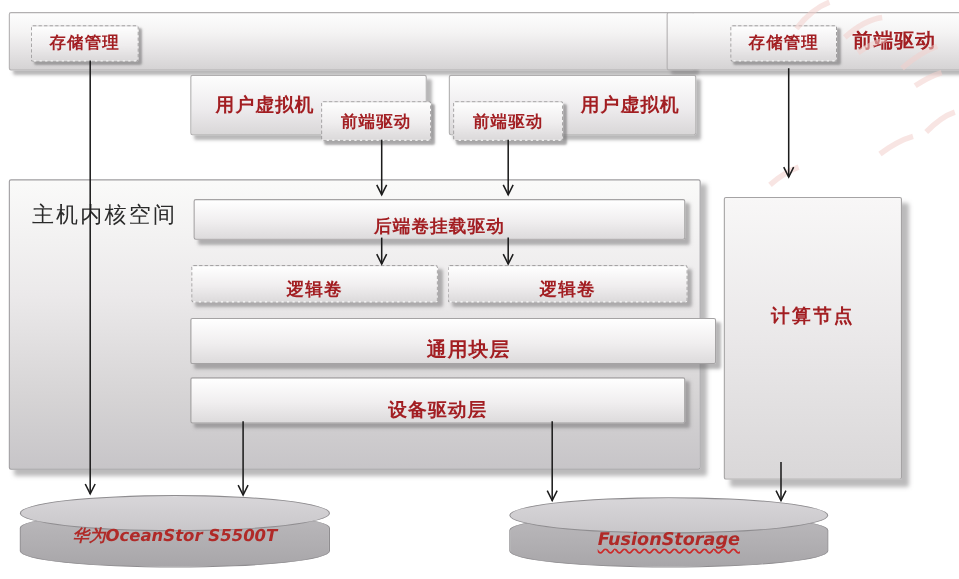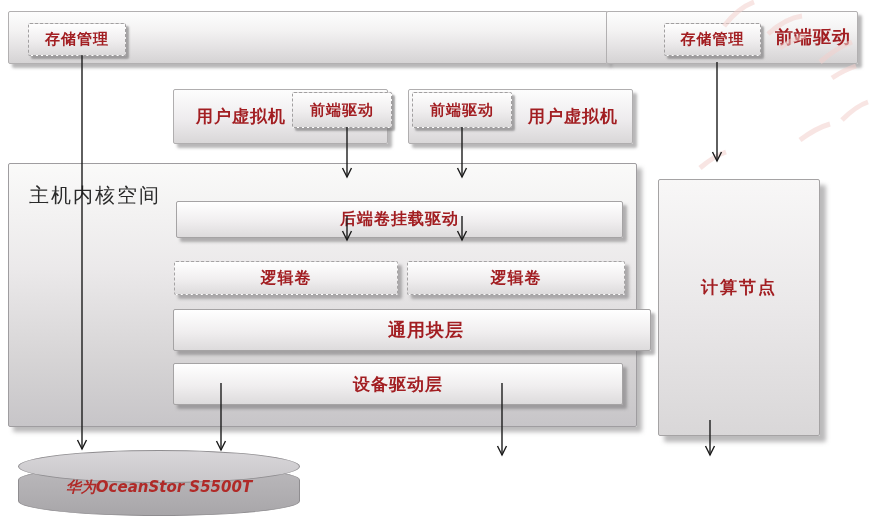--- a/index.html
+++ b/index.html
@@ -5,50 +5,51 @@
   html,body{margin:0;padding:0;background:#ffffff;}
   .canvas{
     position:relative;width:872px;height:526px;overflow:hidden;background:#ffffff;
     font-family:"DejaVu Sans","Liberation Sans",sans-serif;
   }
   
   .bar{
     position:absolute;height:51px;top:11px;border:1px solid #b2b0b1;border-radius:2px;
     background:linear-gradient(180deg,#fdfdfd 0%,#f4f3f3 35%,#e4e2e3 70%,#d5d3d4 100%);
     box-shadow:4px 4px 3px rgba(125,123,125,.55);
+    padding-left:23px;
   }
   .dashed-btn{
     position:absolute;display:flex;align-items:center;justify-content:center;
     border:1px dashed #a19fa0;border-radius:2px;
     background:linear-gradient(180deg,#fefefe 0%,#efedee 55%,#dbd9da 100%);
     box-shadow:3px 3px 2px rgba(115,113,115,.6);
     color:#a21e22;font-weight:bold;font-size:15px;letter-spacing:1px;
   }
   .vmbox{
     position:absolute;top:68px;height:55px;border:1px solid #b0aeaf;border-radius:2px;
     background:linear-gradient(180deg,#fdfdfd 0%,#eeecee 55%,#d9d7d8 100%);
     box-shadow:4px 4px 3px rgba(125,123,125,.55);
     display:flex;align-items:center;
-    color:#a21e22;font-weight:bold;font-size:17px;letter-spacing:1px;margin-top:21px;
+    color:#a21e22;font-weight:bold;font-size:17px;letter-spacing:1px;
   }
   .kernel{
     position:absolute;left:8px;top:163px;width:627px;height:262px;
     border:1px solid #9f9da0;border-radius:2px;
     background:linear-gradient(180deg,#fafaf9 0%,#ebe9ea 40%,#d6d4d5 75%,#c7c5c8 100%);
     box-shadow:5px 5px 4px rgba(120,118,120,.5);
   }
   .kernel-label{
     position:absolute;left:20px;top:18px;color:#2a2a2a;font-size:20px;letter-spacing:2px;
   }
   .inner{
-    position:absolute;display:flex;align-items:center;justify-content:center;
+    position:absolute;display:flex;align-items:flex-end;justify-content:center;
     border:1px solid #a5a3a4;border-radius:2px;
     background:linear-gradient(180deg,#ffffff 0%,#f0eeef 55%,#dddbdc 100%);
     box-shadow:4px 4px 3px rgba(110,108,110,.5);
-    color:#a21e22;font-weight:bold;font-size:16px;letter-spacing:1px;margin-top:20px;
+    color:#a21e22;font-weight:bold;font-size:16px;letter-spacing:1px;
   }
   .inner.dashed{border-style:dashed;}
   .compute{
     position:absolute;left:658px;top:163px;width:160px;height:255px;
     border:1px solid #a5a3a4;border-radius:2px;
     background:linear-gradient(180deg,#f8f7f7 0%,#eae8e9 50%,#d9d7d8 100%);
     box-shadow:6px 6px 4px rgba(120,118,120,.5);
     margin-top:16px;
   }
   .compute-label{
@@ -138,20 +139,25 @@
   <div class="compute">
     <div class="compute-label">计算节点</div>
   </div>
 
   <div class="cyl" style="left:18px;top:450px;width:282px;height:66px;">
     <div class="side"></div>
     <div class="top"></div>
     <div class="cyl-label" style="top:28px;">华为OceanStor S5500T</div>
   </div>
 
+  <div class="cyl" style="left:463px;top:452px;width:290px;height:64px;">
+    <div class="side"></div>
+    <div class="top"></div>
+    <div class="cyl-label wavy" style="top:28px;">FusionStorage</div>
+  </div>
 
   <svg class="overlay" width="872" height="526" viewBox="0 0 872 526">
 
     <g>
       <path class="wm" d="M724,26 q14,-18 30,-24"></path>
       <path class="wm" d="M768,34 q18,-16 34,-18 M780,48 q14,-10 26,-12"></path>
       <path class="wm" d="M820,62 q16,-14 32,-20 M832,78 q12,-8 24,-12"></path>
       <path class="wm" d="M842,120 q14,-14 26,-18"></path>
       <path class="wm" d="M800,140 q16,-12 30,-16"></path>
       <path class="wm" d="M700,168 q14,-12 26,-16"></path>

